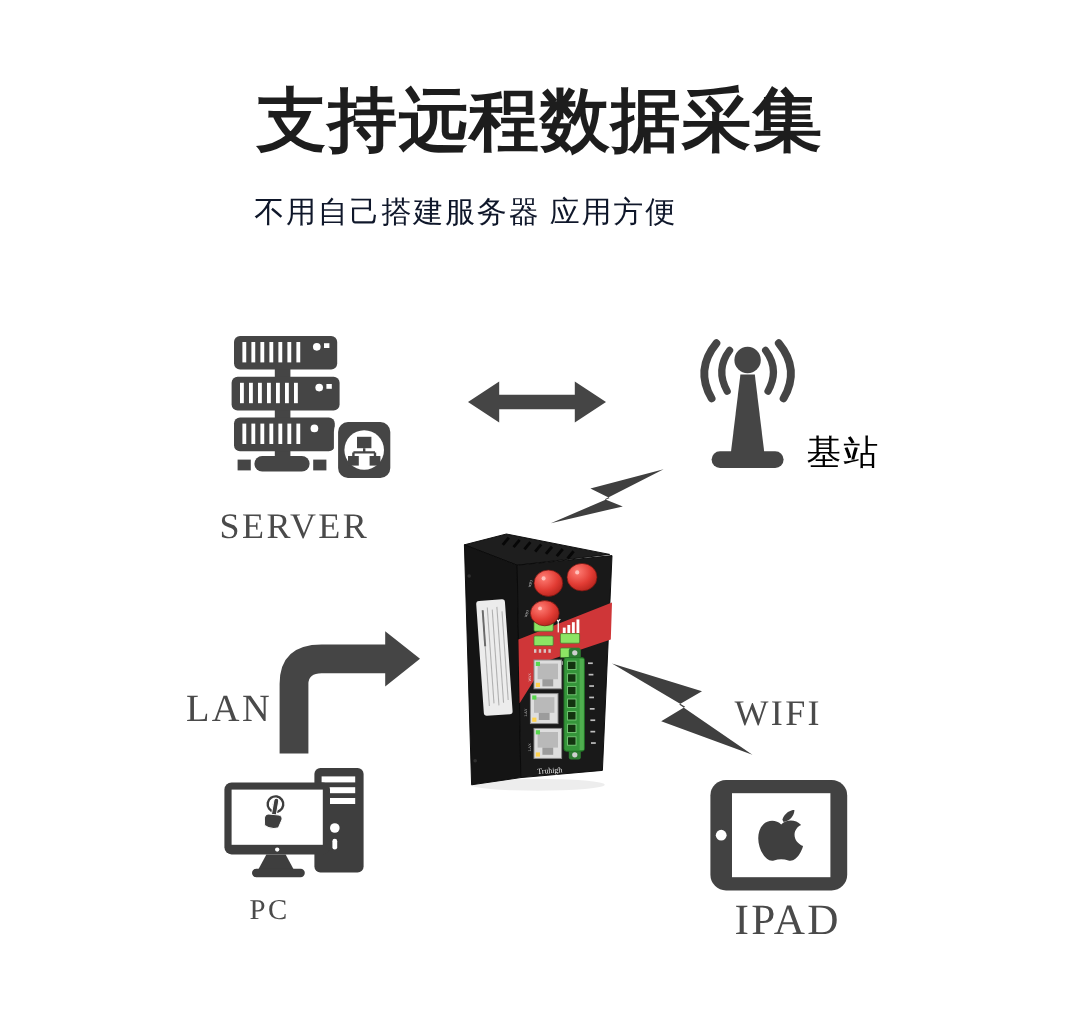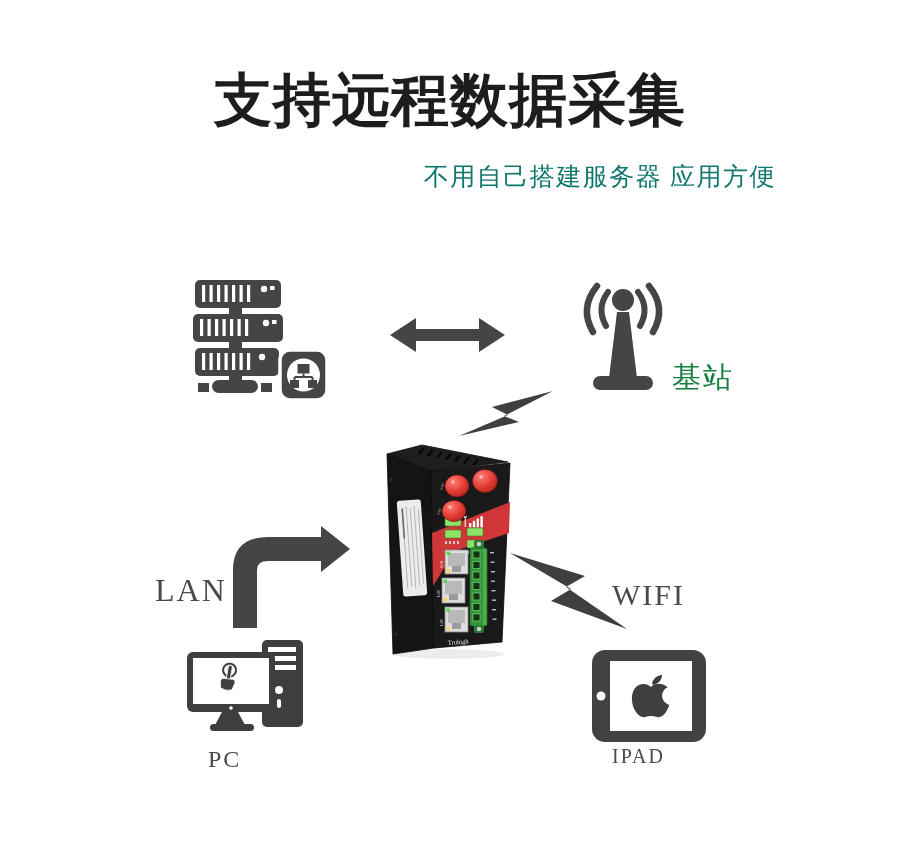--- a/index.html
+++ b/index.html
@@ -1,22 +1,22 @@
 <!DOCTYPE html>
 <html><head>
 <meta charset="utf-8">
 <style>
   html,body{margin:0;padding:0;background:#ffffff;}
   #canvas{position:relative;width:900px;height:845px;background:#ffffff;overflow:hidden;
           font-family:Liberation Serif, serif;}
   .abs{position:absolute;}
   .title{width:900px;text-align:center;font-size:58px;font-weight:700;color:#1d1d1d;letter-spacing:1px;}
-  .subtitle{width:776px;text-align:right;font-size:25px;font-weight:400;color:#0f766e;letter-spacing:1.5px;}
+  .subtitle{width:776px;text-align:center;font-size:25px;font-weight:400;color:#0f172a;letter-spacing:1.5px;}
   .node-label{font-size:30px;color:#4a4a4a;letter-spacing:2px;font-weight:400;}
-  .cn-label{font-size:29px;color:#15803d;letter-spacing:2px;}
+  .cn-label{font-size:29px;color:#000000;letter-spacing:2px;}
   svg{display:block;overflow:visible;}
 </style>
 </head>
 <body>
 
 <div id="canvas">
 
   <div class="abs title" style="top:62px;left:0;">支持远程数据采集</div>
   <div class="abs subtitle" style="top:160px;left:0;">不用自己搭建服务器 应用方便</div>
 
@@ -71,20 +71,21 @@
       <rect x="90" y="74" width="47" height="50" rx="10" fill="#454545" stroke="#ffffff" stroke-width="3.5"></rect>
       <circle cx="113.5" cy="99" r="16.5" fill="#ffffff"></circle>
       <rect x="107.5" y="88" width="12" height="9.5" fill="#454545"></rect>
       <g stroke="#454545" stroke-width="2" fill="none">
         <path d="M113.5,97.5 V101 M104.5,101 H122.5 M104.5,101 V104.5 M122.5,101 V104.5"></path>
       </g>
       <rect x="100" y="104" width="9" height="8" fill="#454545"></rect>
       <rect x="118" y="104" width="9" height="8" fill="#454545"></rect>
     </g>
   </svg>
+  <div class="abs node-label" style="left:183px;top:422px;">SERVER</div>
 
   <svg class="abs" style="left:390px;top:314px;" width="115" height="42" viewBox="0 0 115 42">
     <polygon points="0,21 26,4 26,15 89,15 89,4 115,21 89,38 89,27 26,27 26,38" fill="#454545"></polygon>
   </svg>
 
   <svg class="abs" style="left:565px;top:272px;" width="140" height="125" viewBox="0 0 140 125">
     <g stroke="#454545" fill="none" stroke-linecap="round">
       <path d="M32,14 Q14,36 28,60" stroke-width="6.5"></path>
       <path d="M43,20 Q31,36 41,54" stroke-width="6"></path>
       <path d="M84,14 Q102,36 88,60" stroke-width="6.5"></path>
@@ -277,15 +278,15 @@
     <rect x="2" y="4" width="114" height="92" rx="13" fill="#424242"></rect>
     <rect x="20" y="15" width="82" height="70" fill="#ffffff"></rect>
     <circle cx="11" cy="50" r="4.5" fill="#ffffff"></circle>
     <g fill="#3f3f3f">
       <path d="M62,37 C64,31 69,29 72,29 C72,33 69,38 63,39 C62.6,38.3 62.2,37.6 62,37 Z"></path>
       <path d="M61,41 C57,37 50,37 46,41 C40,47 41,59 46,66 C48,69 51,72 55,71 C57,70.4 59,70 61,70
                C63,70 65,70.4 67,71 C71,72 74,69 76,66 C77.5,63.8 78.6,61.5 79.2,59
                C74,57 71,52 72.5,47 C73.4,44.2 75.3,42.3 77.6,41.4 C73,36.6 65,36.8 61,41 Z"></path>
     </g>
   </svg>
-  <div class="abs node-label" style="left:612px;top:745px;font-size:20px;">IPAD</div>
+  <div class="abs node-label" style="left:612px;top:745px;font-size:36px;">IPAD</div>
 
 </div>
 
 </body></html>

